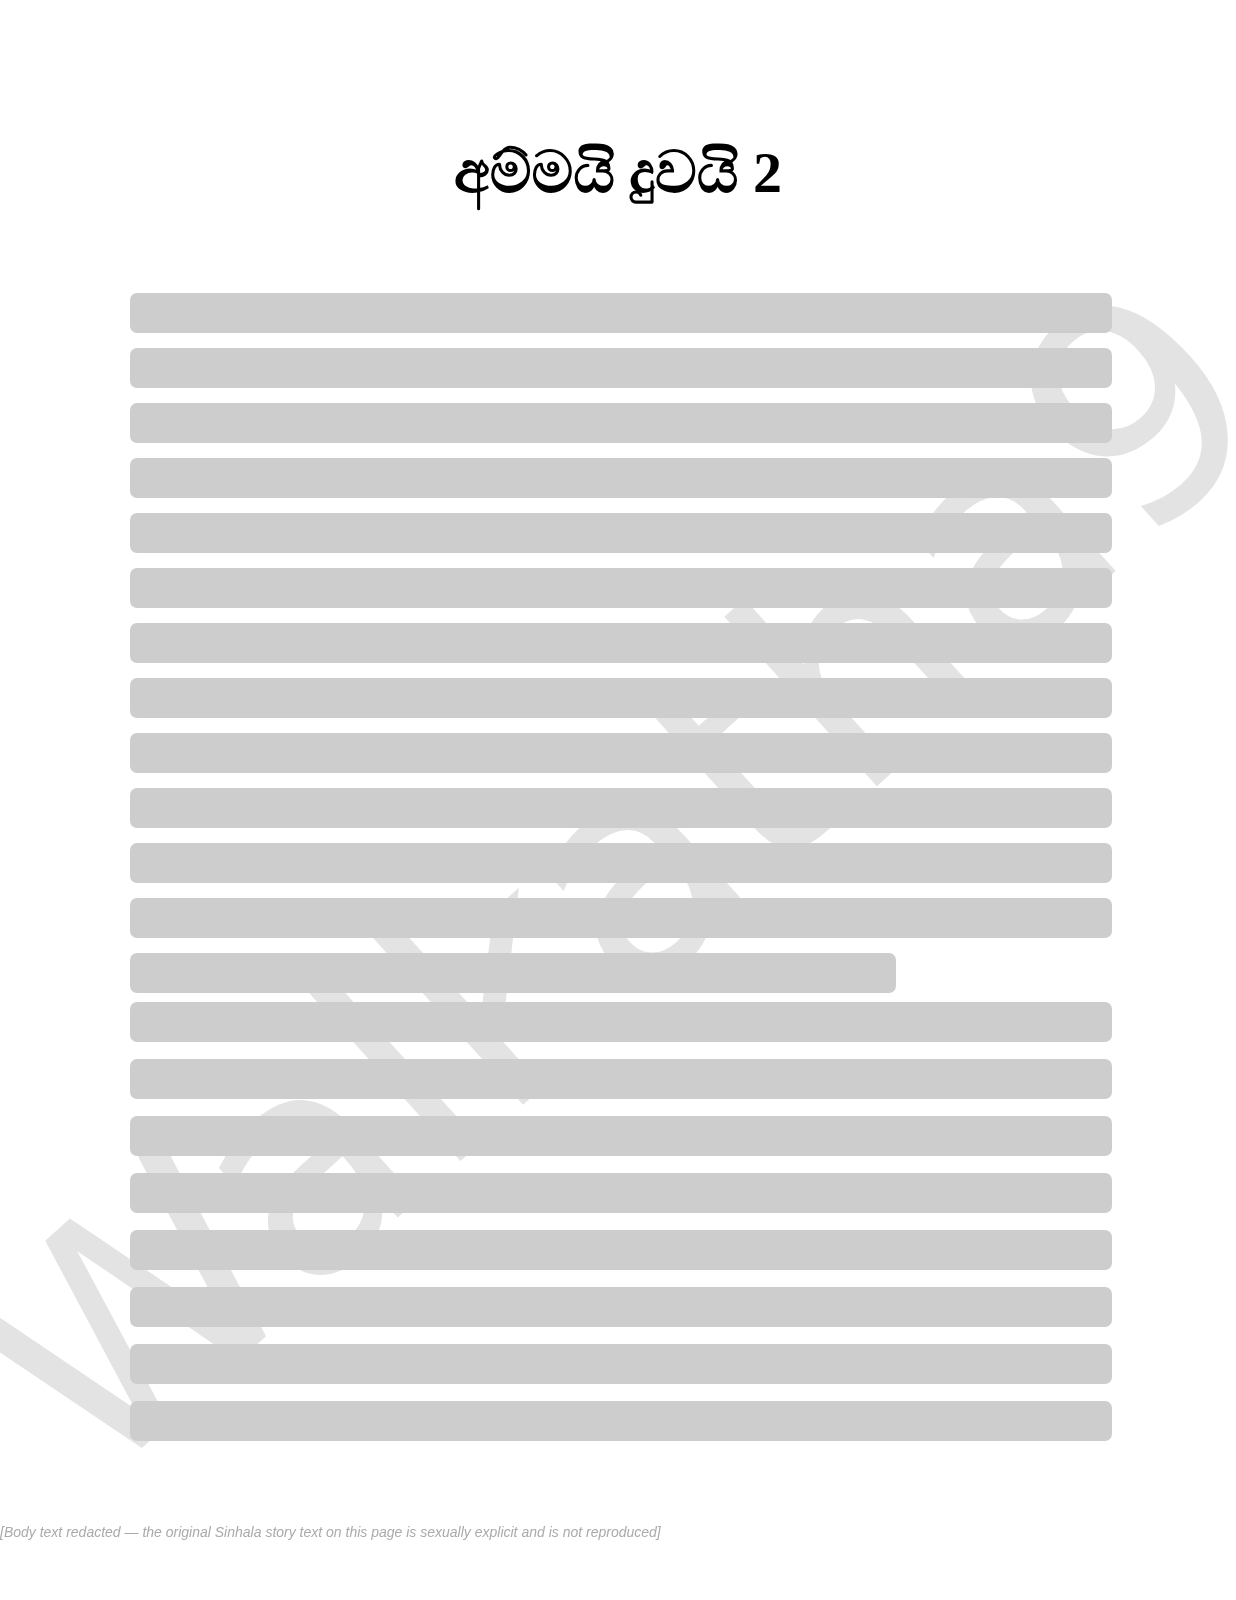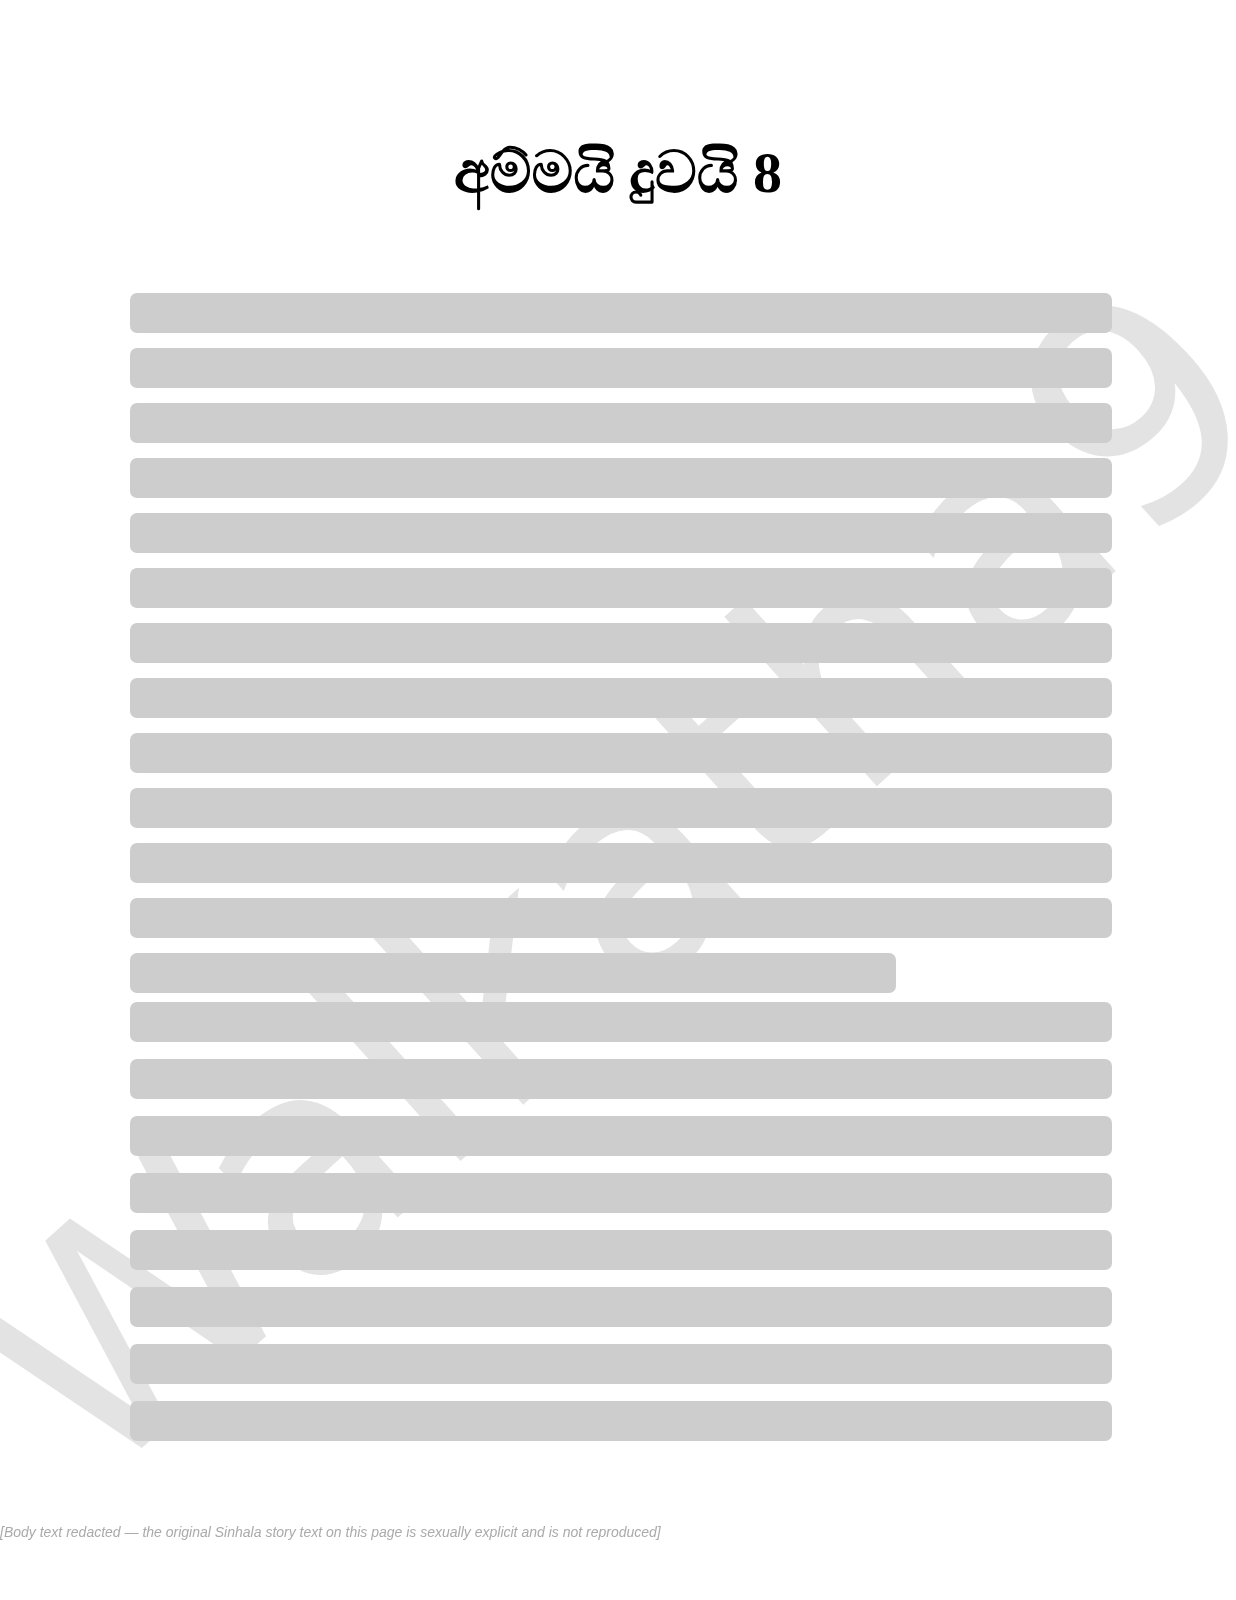--- a/index.html
+++ b/index.html
@@ -80,21 +80,21 @@
     font-family: "Liberation Sans", sans-serif;
   }
 </style>
 </head>
 <body>
 
 <div class="page">
 
   <div class="watermark">Walkatha9</div>
 
-  <h1 class="title">අම්මයි දුවයි 8</h1>
+  <h1 class="title">අම්මයි දුවයි 2</h1>
 
   <div class="textbody" id="textbody">
       <div class="paragraph">
         <div class="redacted-line" style="top: 293px; height: 40px; width: 100%;"></div>
         <div class="redacted-line" style="top: 348px; height: 40px; width: 100%;"></div>
         <div class="redacted-line" style="top: 403px; height: 40px; width: 100%;"></div>
         <div class="redacted-line" style="top: 458px; height: 40px; width: 100%;"></div>
         <div class="redacted-line" style="top: 513px; height: 40px; width: 100%;"></div>
         <div class="redacted-line" style="top: 568px; height: 40px; width: 100%;"></div>
         <div class="redacted-line" style="top: 623px; height: 40px; width: 100%;"></div>

